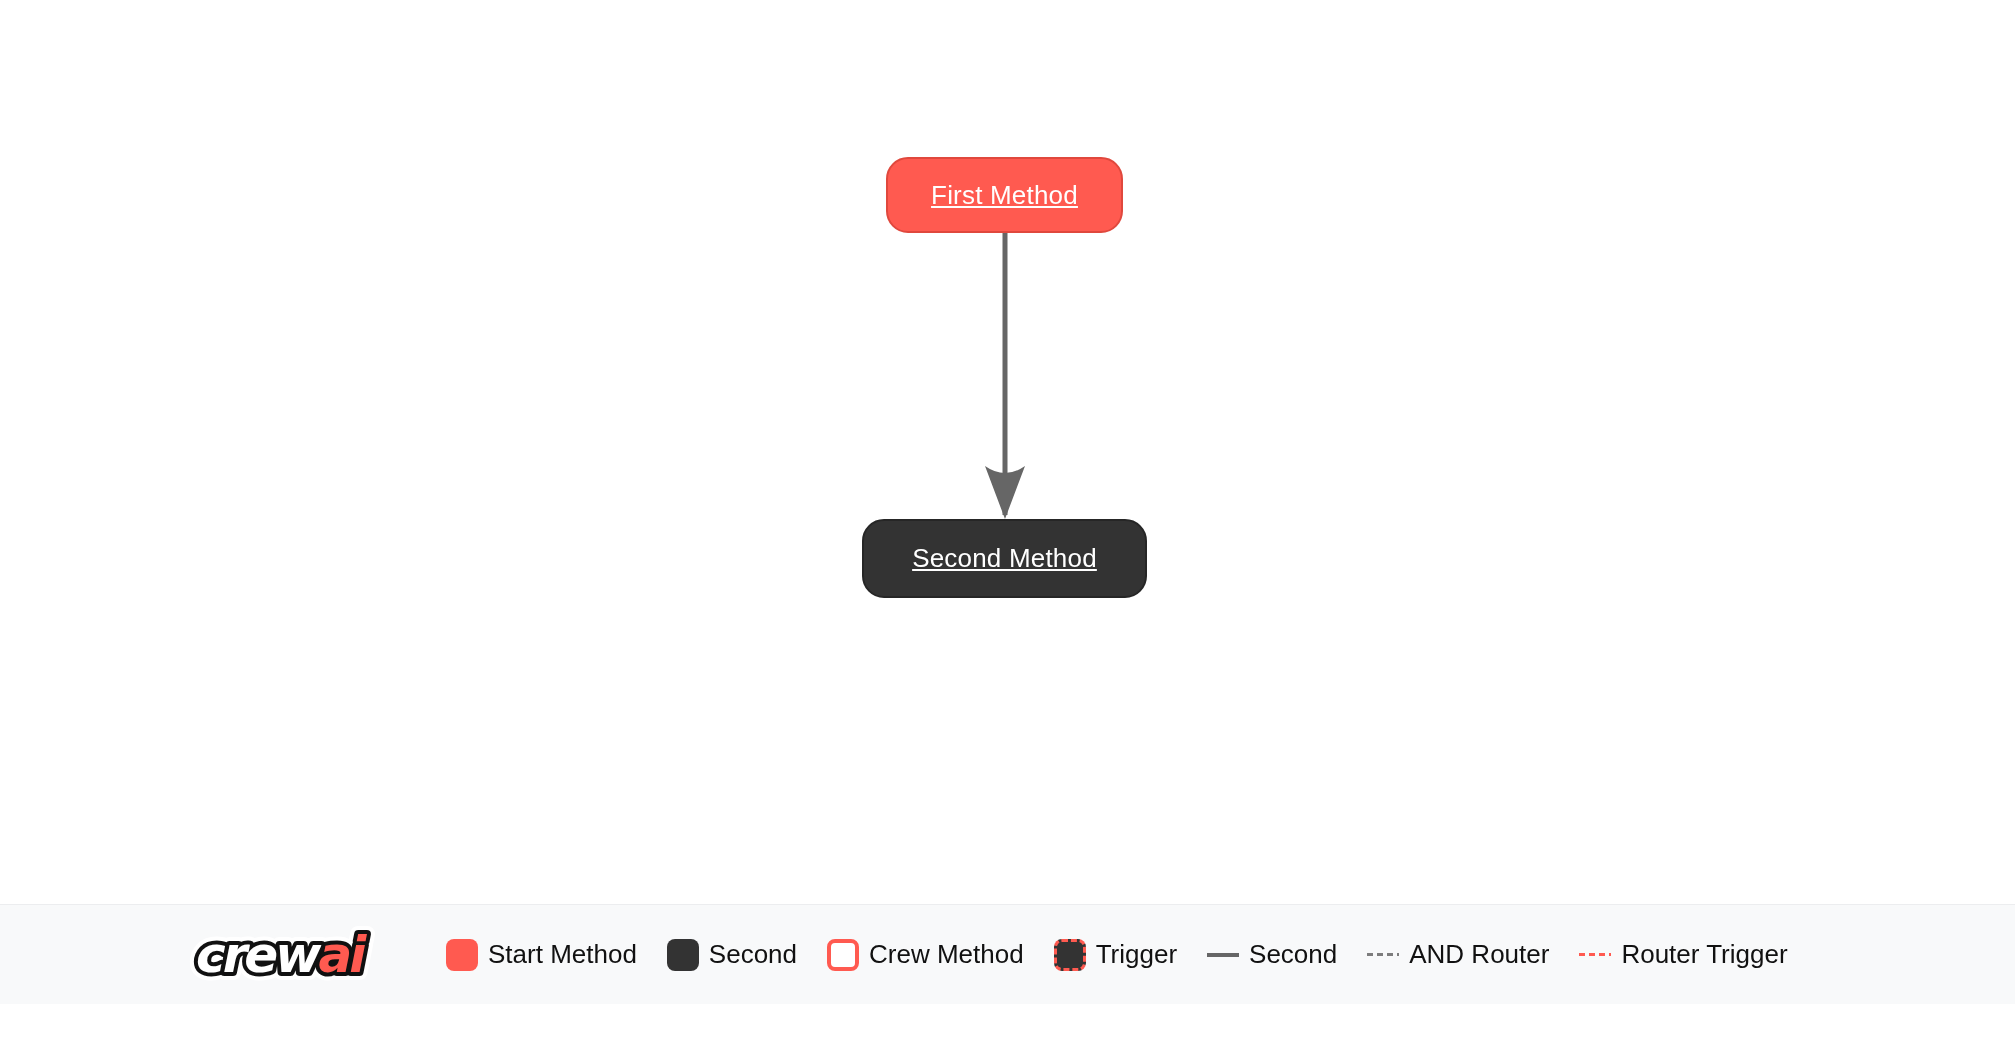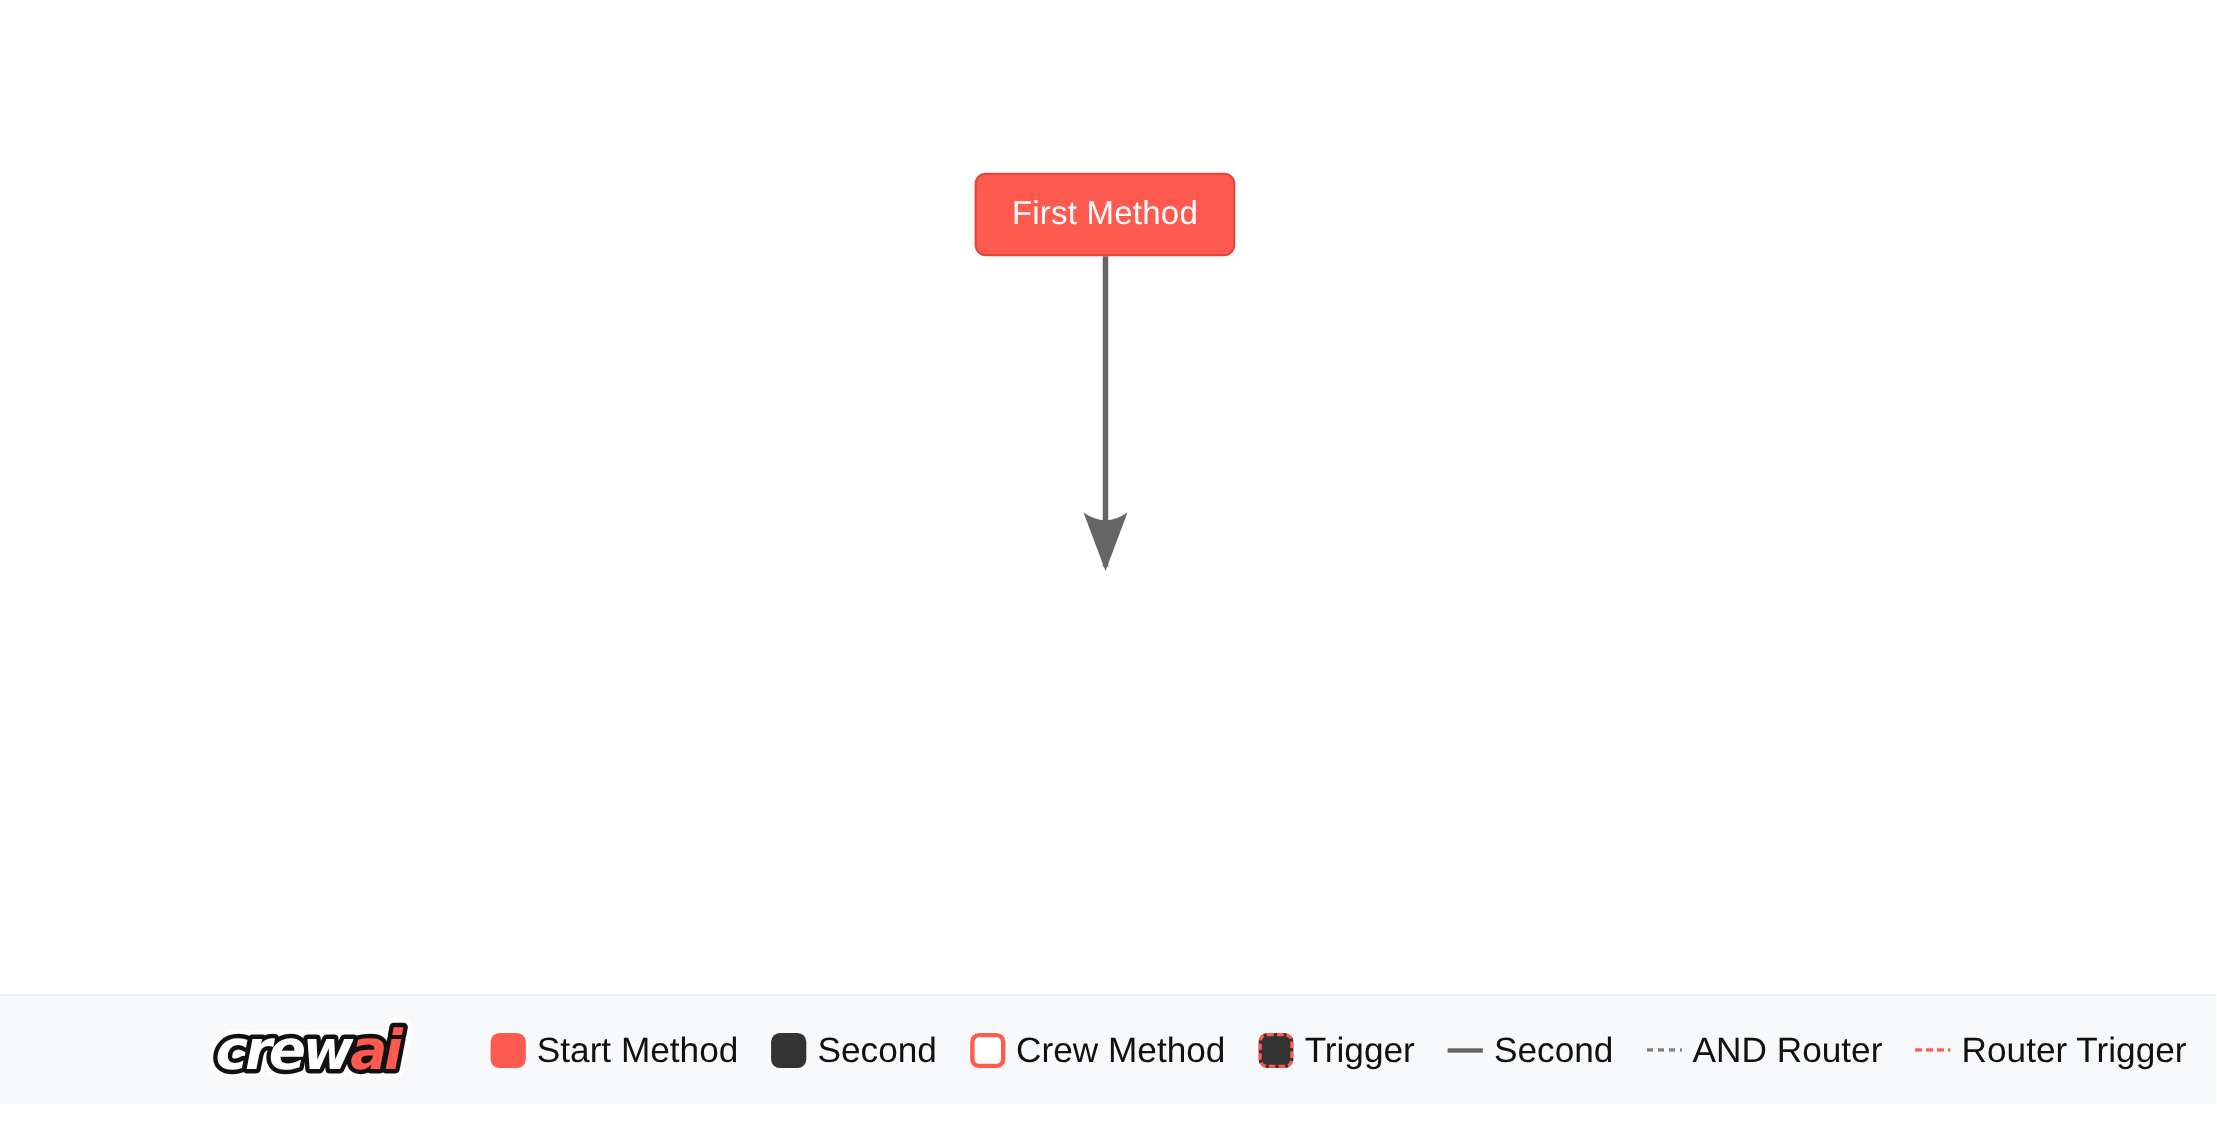--- a/index.html
+++ b/index.html
@@ -26,27 +26,28 @@
   .edges {
     position: absolute;
     left: 0; top: 0;
   }
   .node {
     position: absolute;
     box-sizing: border-box;
     display: flex;
     align-items: center;
     justify-content: center;
-    border-radius: 10px;
+    border-radius: 22px;
     color: #ffffff;
-    font-size: 30px;
+    font-size: 26px;
     letter-spacing: 0.2px;
     white-space: nowrap;
     cursor: pointer;
     user-select: none;
+    text-decoration: underline;
   }
   .node.start {
     left: 886px; top: 157px;
     width: 237px; height: 76px;
     background: #FF5A50;
     border: 2px solid #E0483D;
   }
   .node.method {
     left: 862px; top: 519px;
     width: 285px; height: 79px;
@@ -69,21 +70,21 @@
   }
   .logo-wrap {
     display: flex;
     align-items: center;
     margin-right: 2px;
   }
   .legend-item {
     display: flex;
     align-items: center;
     gap: 10px;
-    font-size: 32px;
+    font-size: 26px;
     color: #111111;
     white-space: nowrap;
   }
   .swatch {
     box-sizing: border-box;
     width: 32px; height: 32px;
     border-radius: 8px;
     flex: 0 0 auto;
   }
   .swatch.start  { background: #FF5A50; }
@@ -113,20 +114,21 @@
 
   <div class="stage">
 
     <svg class="edges" width="2015" height="940" viewBox="0 0 2015 940">
       <line x1="1005" y1="233" x2="1005" y2="515" stroke="#666666" stroke-width="5"></line>
       <path d="M 1005 519 L 985 466 Q 1005 480 1025 466 Z" fill="#666666"></path>
     </svg>
 
     <div class="node start">First Method</div>
 
+    <div class="node method">Second Method</div>
   </div>
 
   <div class="legend">
 
     <div class="logo-wrap">
       <svg width="226" height="74" viewBox="0 0 226 74">
         <g font-family="'DejaVu Sans', sans-serif" font-size="50" font-style="italic" font-weight="bold" letter-spacing="-3">
           <text x="8" y="54" fill="#ffffff" stroke="#ffffff" stroke-width="16" stroke-linejoin="round">crewai</text>
           <text x="8" y="54" stroke="#111111" stroke-width="8" stroke-linejoin="round" paint-order="stroke"><tspan fill="#ffffff">crew</tspan><tspan fill="#FF5A50">ai</tspan></text>
         </g>

